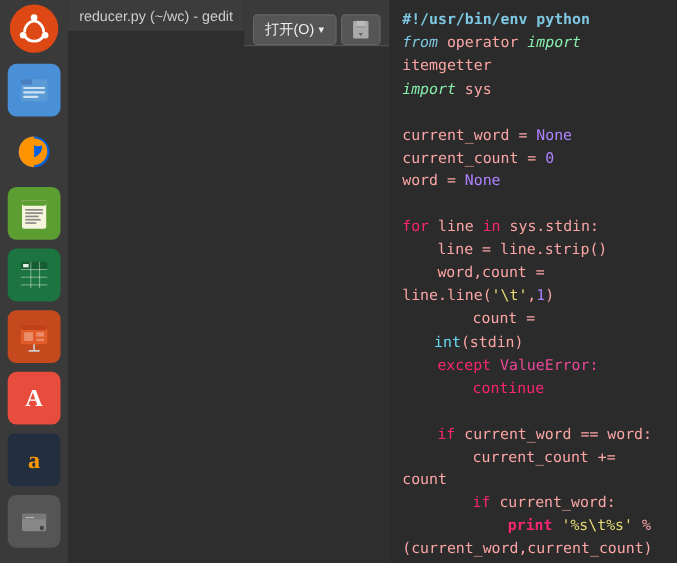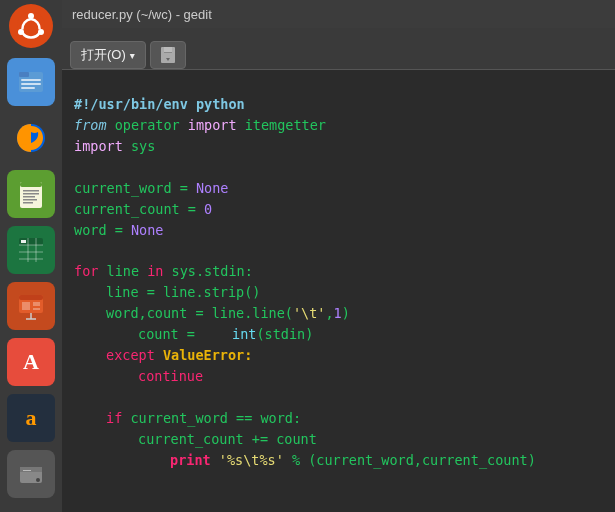--- a/index.html
+++ b/index.html
@@ -26,21 +26,21 @@
       cursor: pointer;
       margin: 2px 0;
       font-size: 28px;
       flex-shrink: 0;
     }
 
     
     .main-area {
       flex: 1;
       display: flex;
-      flex-direction: column;
+      flex-direction: row;
       background: #2e2e2e;
     }
 
     
     .title-bar {
       background: #3c3c3c;
       height: 28px;
       display: flex;
       align-items: center;
       padding: 0 10px;
@@ -82,36 +82,36 @@
       color: #eee;
       font-size: 16px;
       display: flex;
       align-items: center;
     }
 
     
     .code-area {
       flex: 1;
       background: #2b2b2b;
-      padding: 24px 12px;
+      padding: 8px 12px;
       overflow: hidden;
       font-size: 13.5px;
       line-height: 1.55;
     }
 
     
     .c-shebang   { color: #7ec8e3; font-weight: bold; }
     .c-string    { color: #e6db74; }
     .c-number    { color: #ae81ff; }
     .c-none      { color: #ae81ff; }
-    .c-normal    { color: #22c55e; }
-    .c-import-kw { color: #f0abfc; }
+    .c-normal    { color: #fca5a5; }
+    .c-import-kw { color: #86efac; font-style: italic; }
     .c-from-kw   { color: #7ec8e3; font-style: italic; }
     .c-func      { color: #66d9ef; margin-left: 29px; }
-    .c-exception { color: #eab308; font-weight: bold; }
+    .c-exception { color: #ec4899; font-weight: normal; }
     .c-bold-kw   { color: #f92672; font-weight: normal; }
     .c-print-kw  { color: #f92672; font-weight: bold; }
   </style>
 </head>
 <body>
 
 <div class="sidebar">
   <div class="sidebar-icon" style="background:#dd4814; border-radius:50%; width:44px; height:44px; margin-top:4px;">
 
     <svg width="32" height="32" viewBox="0 0 32 32">
@@ -223,16 +223,17 @@
     <div>&nbsp;</div>
     <div><span class="c-bold-kw">for</span><span class="c-normal"> line </span><span class="c-bold-kw">in</span><span class="c-normal"> sys.stdin:</span></div>
     <div><span style="display:inline-block;width:32px"></span><span class="c-normal">line = line.strip()</span></div>
     <div><span style="display:inline-block;width:32px"></span><span class="c-normal">word,count = line.line(</span><span class="c-string">'\t'</span><span class="c-normal">,</span><span class="c-number">1</span><span class="c-normal">)</span></div>
     <div><span style="display:inline-block;width:64px"></span><span class="c-normal">count = </span><span class="c-func">int</span><span class="c-normal">(stdin)</span></div>
     <div><span style="display:inline-block;width:32px"></span><span class="c-bold-kw">except</span><span class="c-normal"> </span><span class="c-exception">ValueError:</span></div>
     <div><span style="display:inline-block;width:64px"></span><span class="c-bold-kw">continue</span></div>
     <div>&nbsp;</div>
     <div><span style="display:inline-block;width:32px"></span><span class="c-bold-kw">if</span><span class="c-normal"> current_word == word:</span></div>
     <div><span style="display:inline-block;width:64px"></span><span class="c-normal">current_count += count</span></div>
+    <div><span style="display:inline-block;width:64px"></span><span class="c-bold-kw">if</span><span class="c-normal"> current_word:</span></div>
     <div><span style="display:inline-block;width:96px"></span><span class="c-print-kw">print</span><span class="c-normal"> </span><span class="c-string">'%s\t%s'</span><span class="c-normal"> % (current_word,current_count)</span></div>
 
   </div>
 </div>
 
 </body></html>

